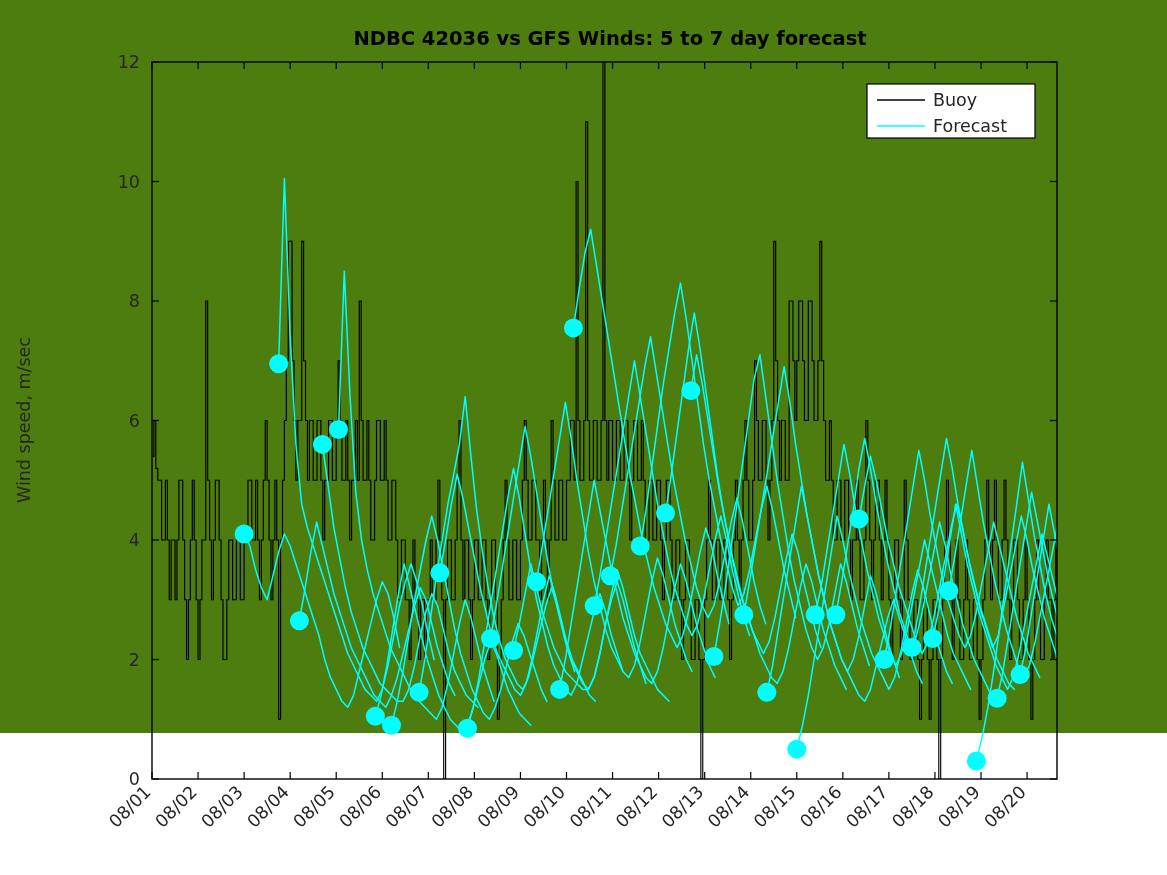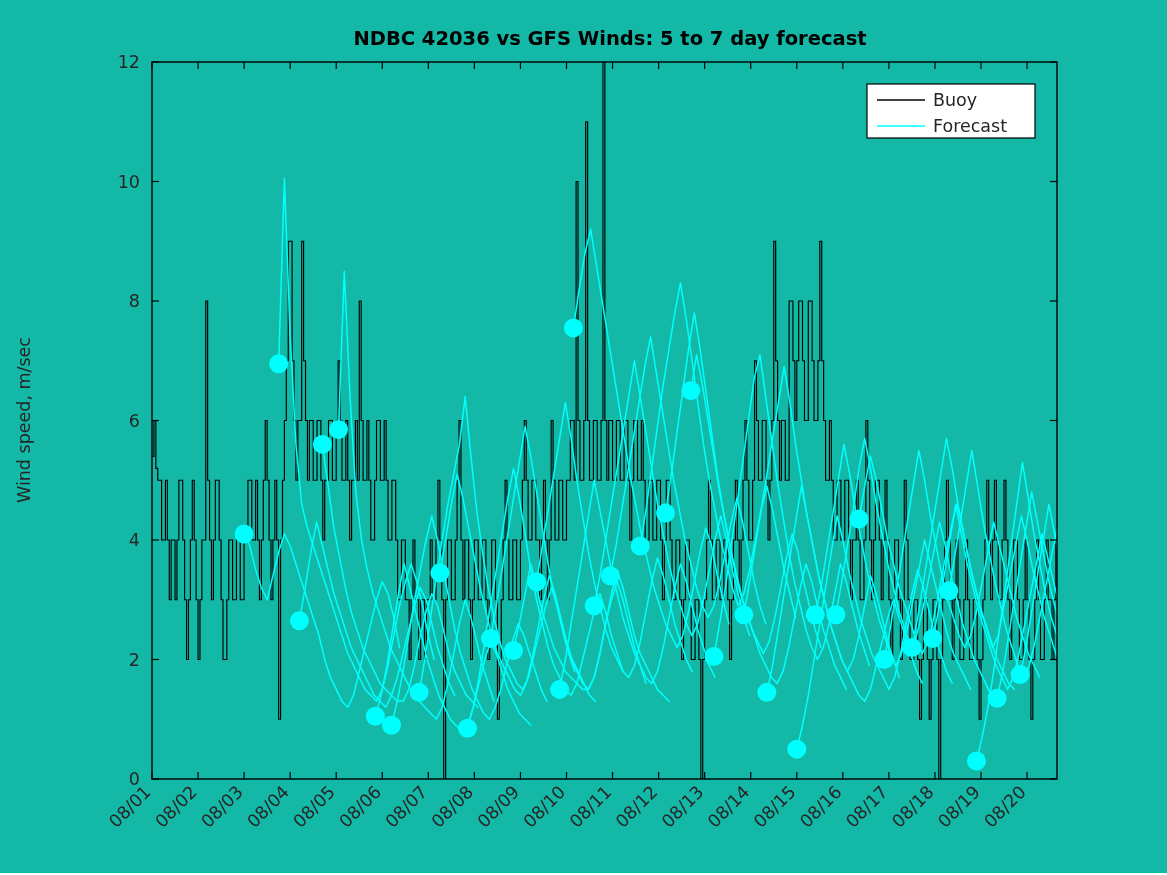--- a/index.html
+++ b/index.html
@@ -9,22 +9,22 @@
   }
   body {
     width: 1167px;
     height: 875px;
     font-family: "DejaVu Sans", sans-serif;
     overflow: hidden;
   }
   #figure {
     position: relative;
     width: 1167px;
-    height: 873px;
-    background: #14b8a6;
+    height: 733px;
+    background: #4d7c0f;
   }
   svg.plot {
     position: absolute;
     left: 0;
     top: 0;
     width: 1167px;
     height: 875px;
   }
   .chart-title {
     font-family: "DejaVu Sans", sans-serif;

